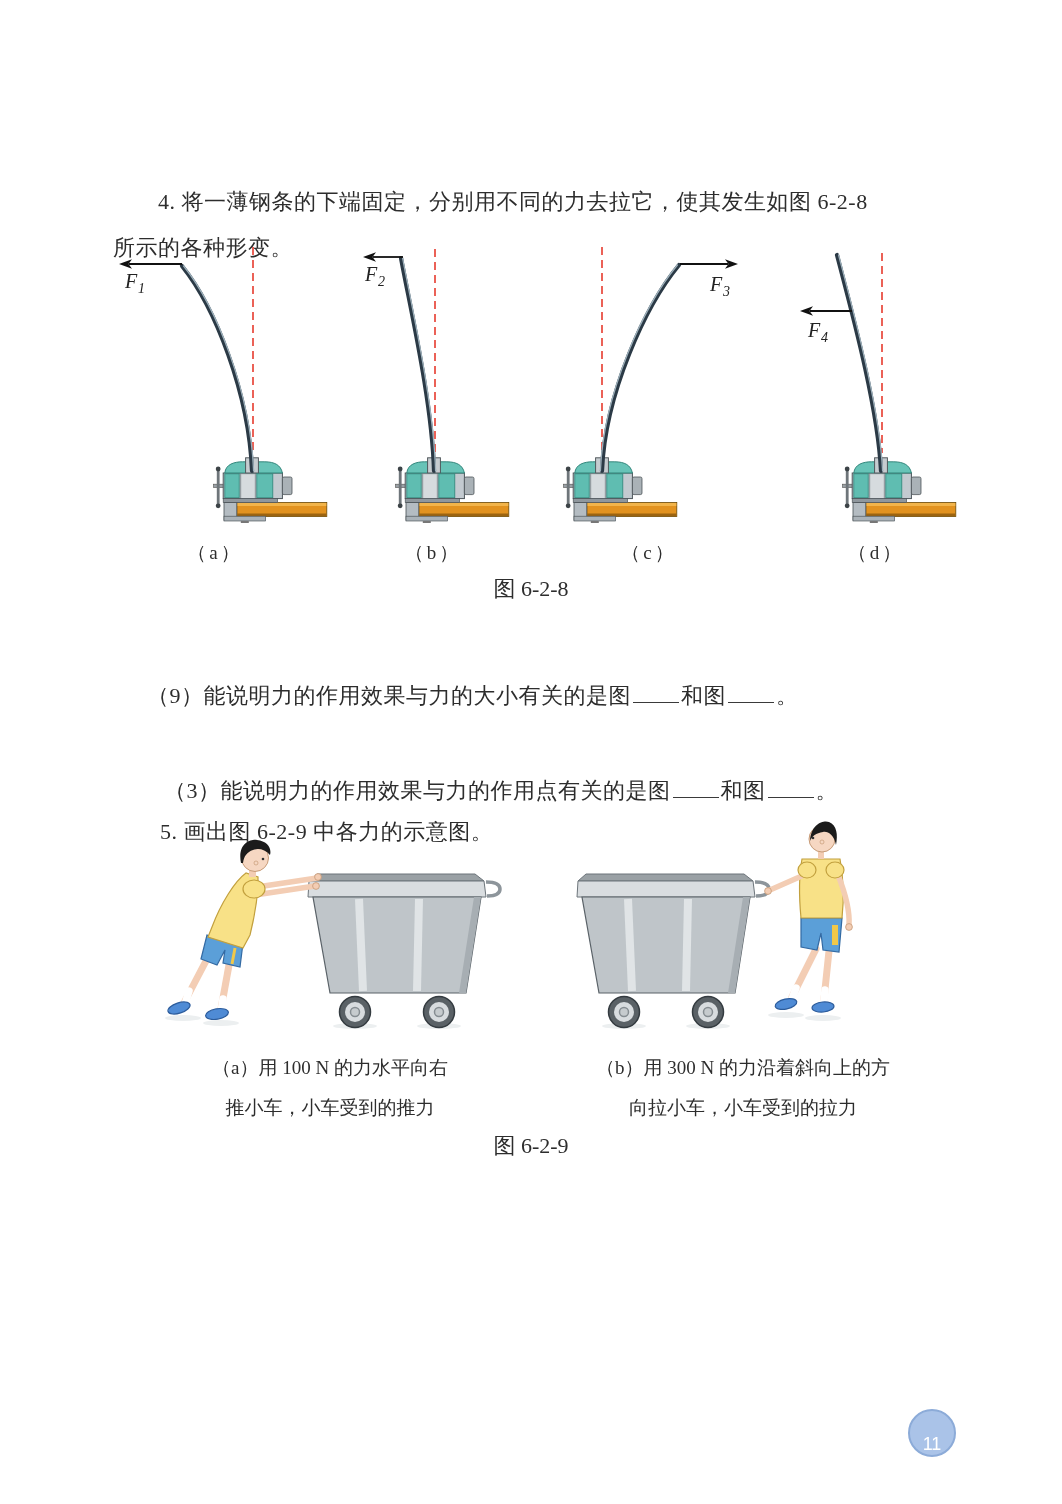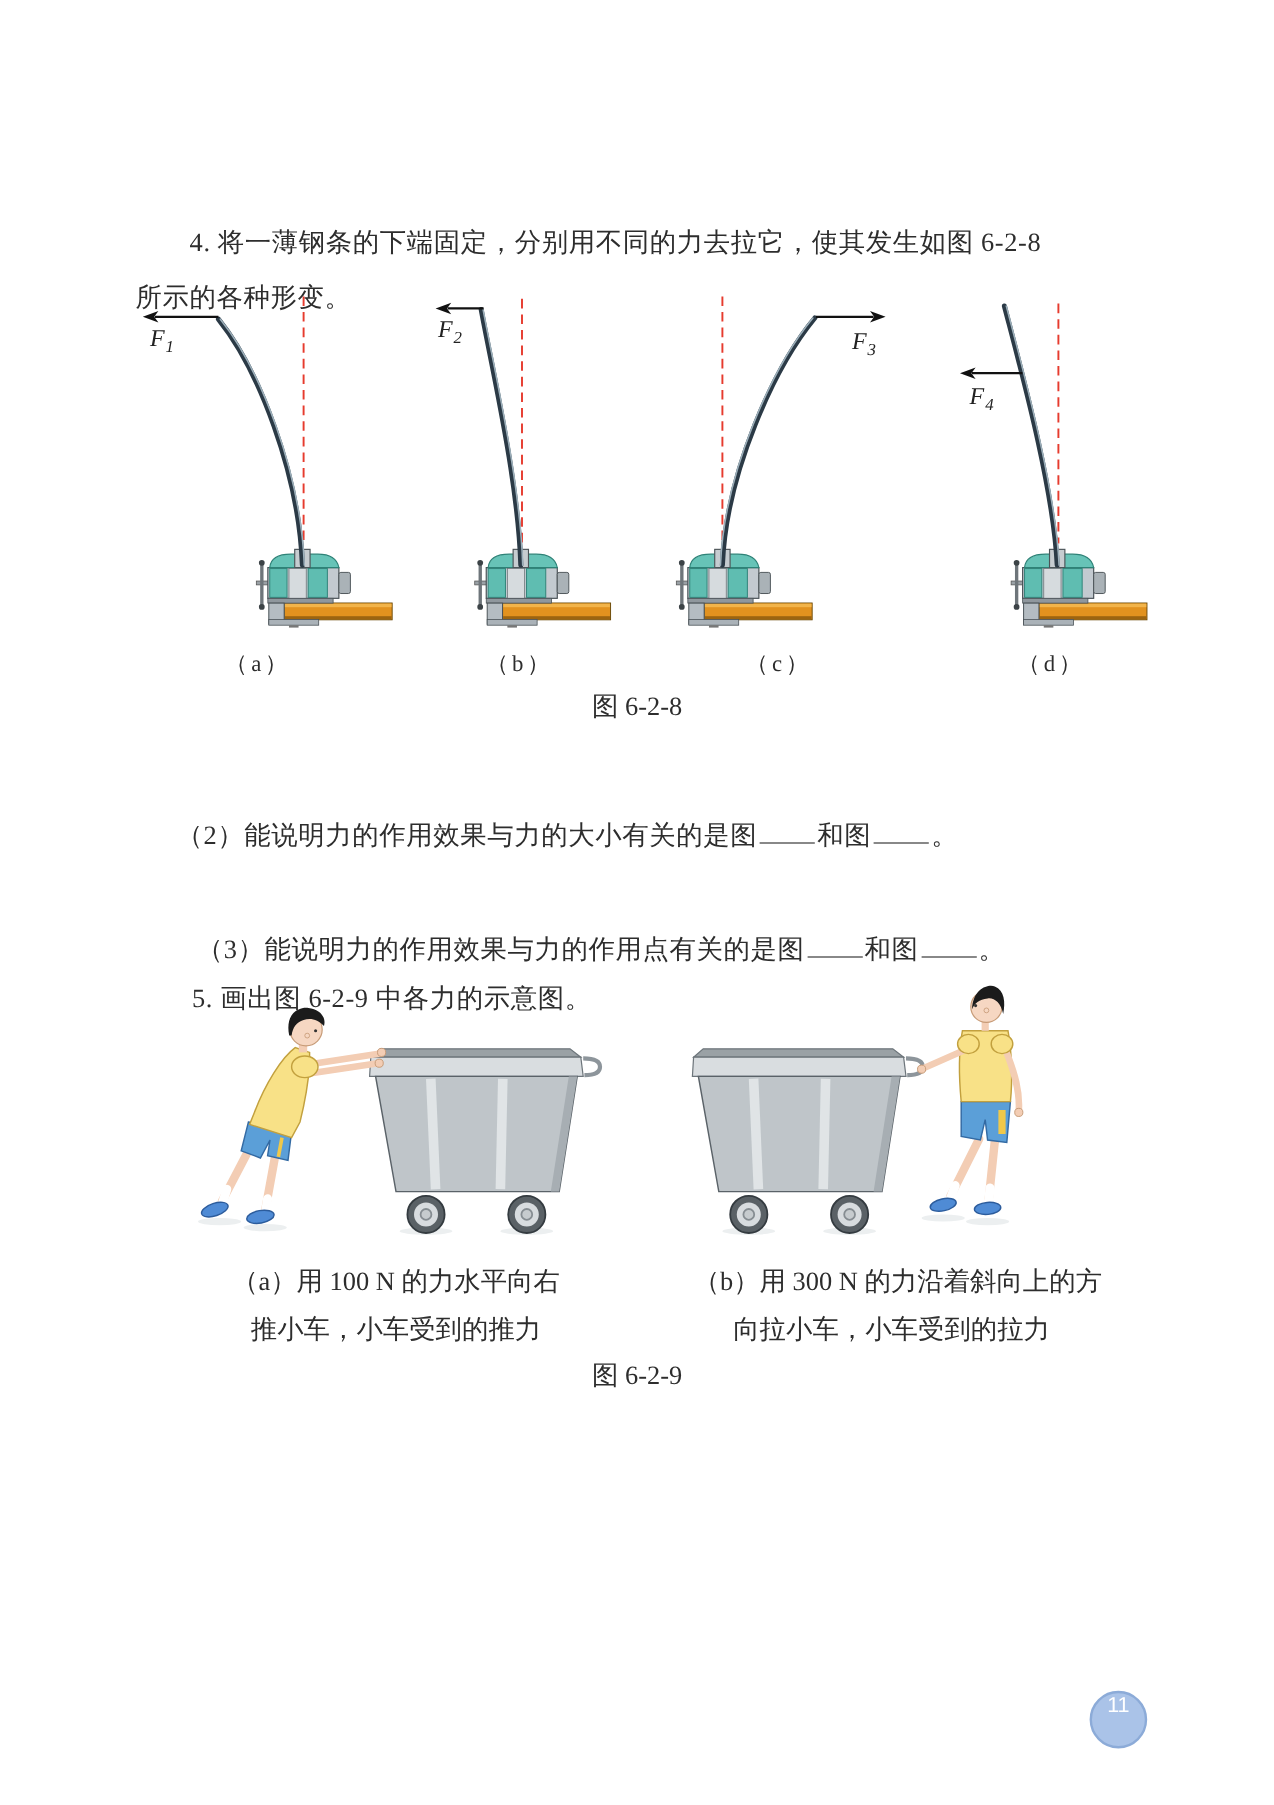--- a/index.html
+++ b/index.html
@@ -2,24 +2,24 @@
 <html><head>
 <meta charset="utf-8">
 <style>
   html,body{margin:0;padding:0;background:#fff;}
   .page{position:relative;width:1062px;height:1504px;background:#ffffff;overflow:hidden;
         font-family:"Liberation Serif","DejaVu Serif",serif;color:#2d2d2d;}
   .tx{position:absolute;font-size:22px;letter-spacing:0.5px;white-space:nowrap;margin-top:48px;}
   .plabel{position:absolute;font-size:19px;text-align:center;letter-spacing:3px;white-space:nowrap;}
   .caption{position:absolute;left:0;width:100%;text-align:center;font-size:22px;}
   .blank{display:inline-block;width:46px;height:16px;border-bottom:1.5px solid #3a3a3a;margin:0 2px;}
-  .cap2{position:absolute;font-size:22px;text-align:center;line-height:40px;white-space:nowrap;}
+  .cap2{position:absolute;font-size:19px;text-align:center;line-height:40px;white-space:nowrap;}
   .badge{position:absolute;left:908px;top:1409px;width:44px;height:44px;border-radius:50%;
          background:#aac3e8;border:2px solid #8cabd8;color:#ffffff;font-size:18px;
-         display:flex;align-items:flex-start;justify-content:center;
+         display:flex;align-items:flex-end;justify-content:center;
          font-family:"Liberation Sans","DejaVu Sans",sans-serif;}
   svg.panel{position:absolute;overflow:visible;}
   .dash{stroke:#e63b2e;stroke-width:1.6;stroke-dasharray:8 5;fill:none;}
   .strip{fill:none;stroke:#2b3a46;stroke-width:4.2;stroke-linecap:round;}
   .striphl{fill:none;stroke:#9db0bb;stroke-width:1.3;stroke-linecap:round;}
   .arrowline{stroke:#111;stroke-width:1.8;}
   .arrowhead{fill:#111;stroke:none;}
   .flabel{font-style:italic;font-size:20px;fill:#222;font-family:"Liberation Serif","DejaVu Serif",serif;}
   .fsub{font-style:italic;font-size:14px;fill:#222;font-family:"Liberation Serif","DejaVu Serif",serif;}
 </style>
@@ -142,21 +142,21 @@
     <text class="fsub" x="28" y="101">4</text>
   </svg>
 
   <div class="plabel" style="left:165px;top:540px;width:100px">（a）</div>
   <div class="plabel" style="left:383px;top:540px;width:100px">（b）</div>
   <div class="plabel" style="left:599px;top:540px;width:100px">（c）</div>
   <div class="plabel" style="left:826px;top:540px;width:100px">（d）</div>
 
   <div class="caption" style="top:574px">图 6-2-8</div>
 
-  <div class="tx" style="left:147px;top:633px"><span>（2）能说明力的作用效果与力的大小有关的是图</span><span class="blank"></span><span>和图</span><span class="blank"></span><span>。</span></div>
+  <div class="tx" style="left:147px;top:633px"><span>（9）能说明力的作用效果与力的大小有关的是图</span><span class="blank"></span><span>和图</span><span class="blank"></span><span>。</span></div>
   <div class="tx" style="left:164px;top:728px"><span>（3）能说明力的作用效果与力的作用点有关的是图</span><span class="blank"></span><span>和图</span><span class="blank"></span><span>。</span></div>
 
   <div class="tx" style="left:160px;top:769px">5. 画出图 6-2-9 中各力的示意图。</div>
 
   <svg class="panel" style="left:155px;top:815px" width="400" height="235" viewBox="0 0 400 235">
     <use href="#cart" transform="translate(152,53)"></use>
     <g>
       <ellipse cx="28" cy="203" rx="18" ry="3" fill="#eceff0"></ellipse>
       <ellipse cx="66" cy="208" rx="18" ry="3" fill="#eceff0"></ellipse>
       <path d="M52 144 L30 186" stroke="#f3cdb4" stroke-width="7" stroke-linecap="round" fill="none"></path>

